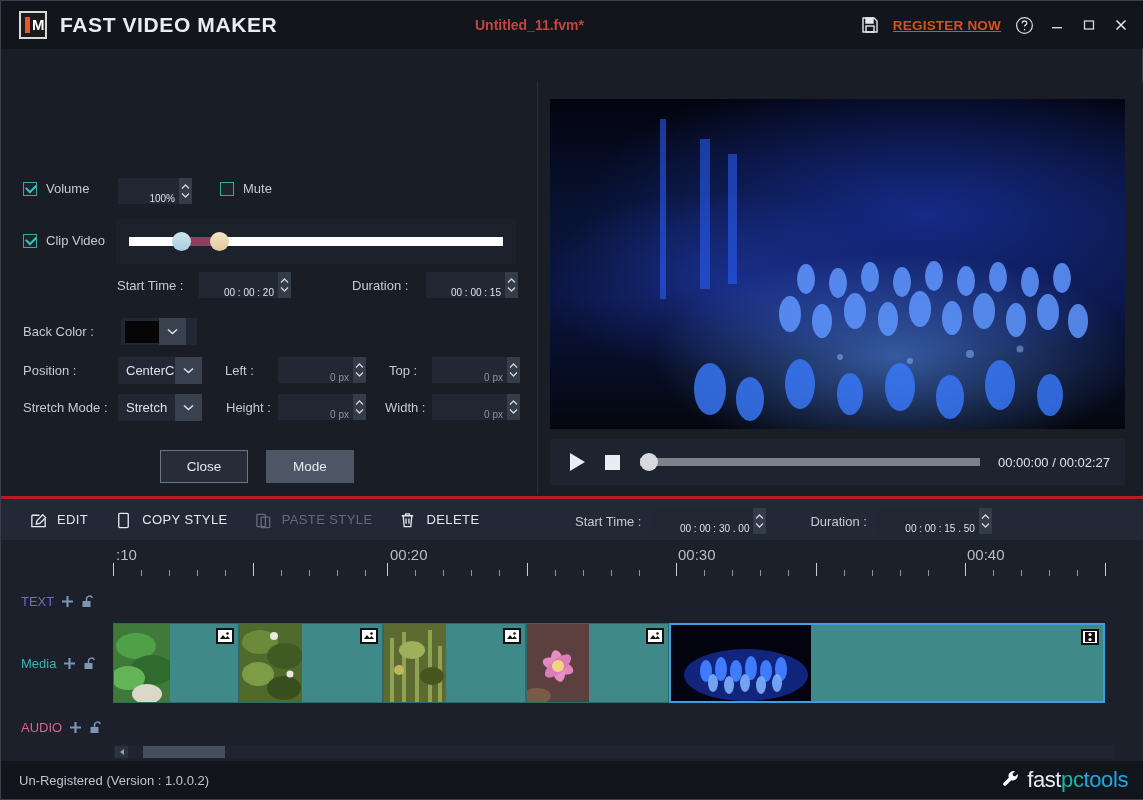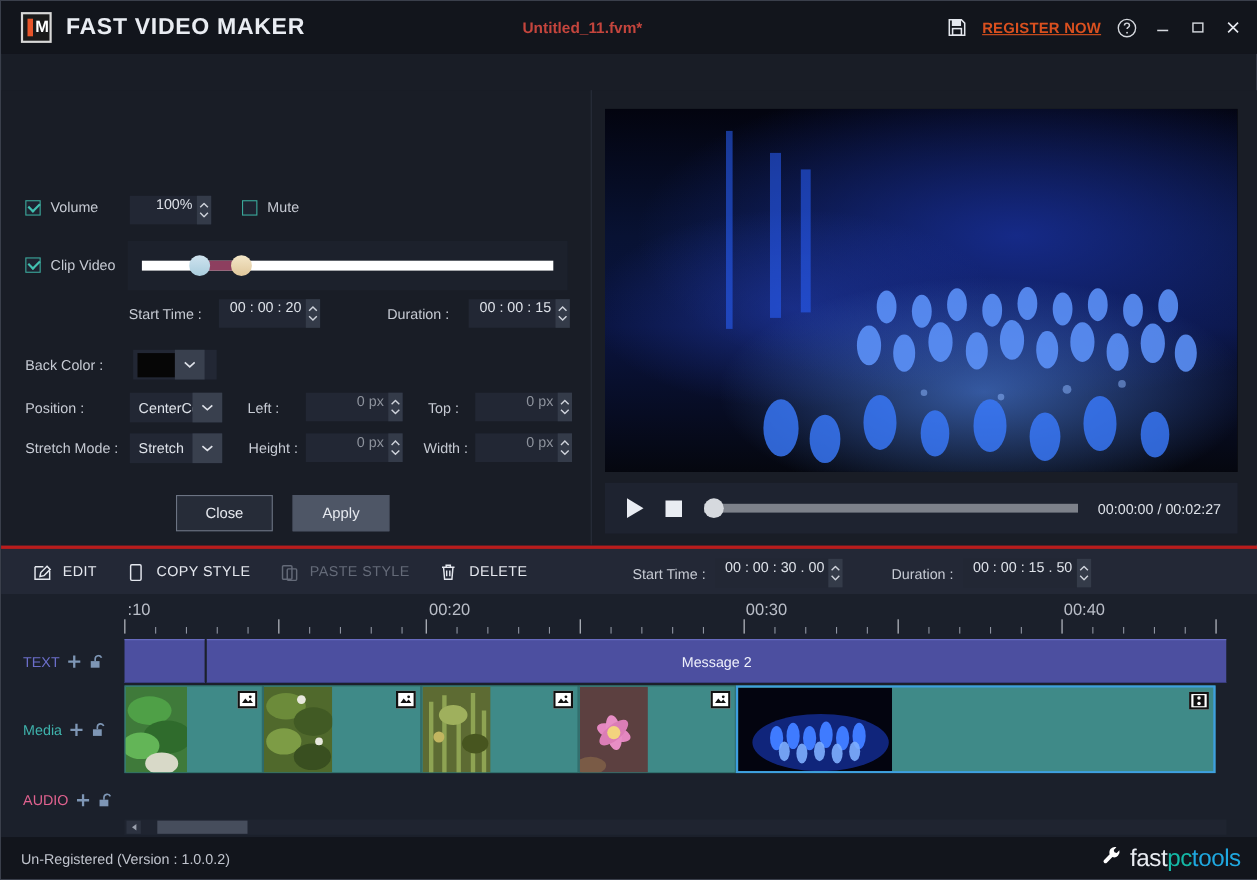--- a/index.html
+++ b/index.html
@@ -91,21 +91,21 @@
   .cbx.checked::after {
     content: ""; position: absolute; left: 2px; top: 1px;
     width: 8px; height: 5px;
     border-left: 2px solid #42c0b0; border-bottom: 2px solid #42c0b0;
     transform: rotate(-45deg);
   }
   .cbx-label { margin-left: 9px; color: #c6cad3; font-size: 13px; }
 
   .field {
     background: #222734; border: none; height: 26px;
-    display: flex; align-items: flex-start; color: #dde1e8; font-size: 13px;
+    display: flex; align-items: flex-end; color: #dde1e8; font-size: 10px;
   }
   .field .val { flex: 1; text-align: right; padding-right: 4px; }
   .spin {
     width: 13px; height: 26px; background: #343b49;
     display: flex; flex-direction: column; align-items: center;
     justify-content: center; gap: 2px; flex: none;
   }
   .spin svg { display: block; }
 
   .combo {
@@ -458,21 +458,21 @@
         <svg width="9" height="6" viewBox="0 0 9 6">
             <path d="M1 4.5 4.5 1 8 4.5" fill="none" stroke="#cfd3db" stroke-width="1.3"></path>
           </svg>
         <svg width="9" height="6" viewBox="0 0 9 6">
             <path d="M1 1.5 4.5 5 8 1.5" fill="none" stroke="#cfd3db" stroke-width="1.3"></path>
           </svg>
       </span>
     </div>
 
     <div class="btn" style="position:absolute; left:159px; top:368px;">Close</div>
-    <div class="btn apply" style="position:absolute; left:265px; top:368px;">Apply</div>
+    <div class="btn apply" style="position:absolute; left:265px; top:368px;">Mode</div>
   </div>
 
   <div class="preview-panel">
     <div class="video-frame">
       <div class="stage-bg"></div>
       <svg class="stage-crowd" viewBox="0 0 575 330" preserveAspectRatio="none">
         <g fill="#2a62ff" opacity="0.55">
           <rect x="110" y="20" width="6" height="180"></rect>
           <rect x="150" y="40" width="10" height="150"></rect>
           <rect x="178" y="55" width="9" height="130"></rect>
@@ -645,24 +645,20 @@
             <path d="M6.5 1v11M1 6.5h11" stroke="#7e96b5" stroke-width="2.1"></path>
           </svg>
       </span>
       <span>
         <svg class="lock-ic" viewBox="0 0 13 13" fill="none" stroke="#7e96b5" stroke-width="1.5">
           <rect x="1.5" y="6" width="8" height="6" fill="#7e96b5" stroke="none"></rect>
           <path d="M5.5 6V4a3 3 0 0 1 5.8-1"></path>
         </svg>
       </span>
     </div>
-    <div class="track-body" style="top:41px; height:40px; width:1002px;">
-      <div class="clip-text" style="left:0%; width:7.3%;"></div>
-      <div class="clip-text" style="left:7.5%; width:92.5%;">Message 2</div>
-    </div>
 
     <div class="track-head" style="top:83px; height:80px;">
       <span class="th-name" style="color:#3fb3ad;">Media</span>
       <span>
         <svg class="plus-ic" viewBox="0 0 13 13">
             <path d="M6.5 1v11M1 6.5h11" stroke="#7e96b5" stroke-width="2.1"></path>
           </svg>
       </span>
       <span>
         <svg class="lock-ic" viewBox="0 0 13 13" fill="none" stroke="#7e96b5" stroke-width="1.5">

